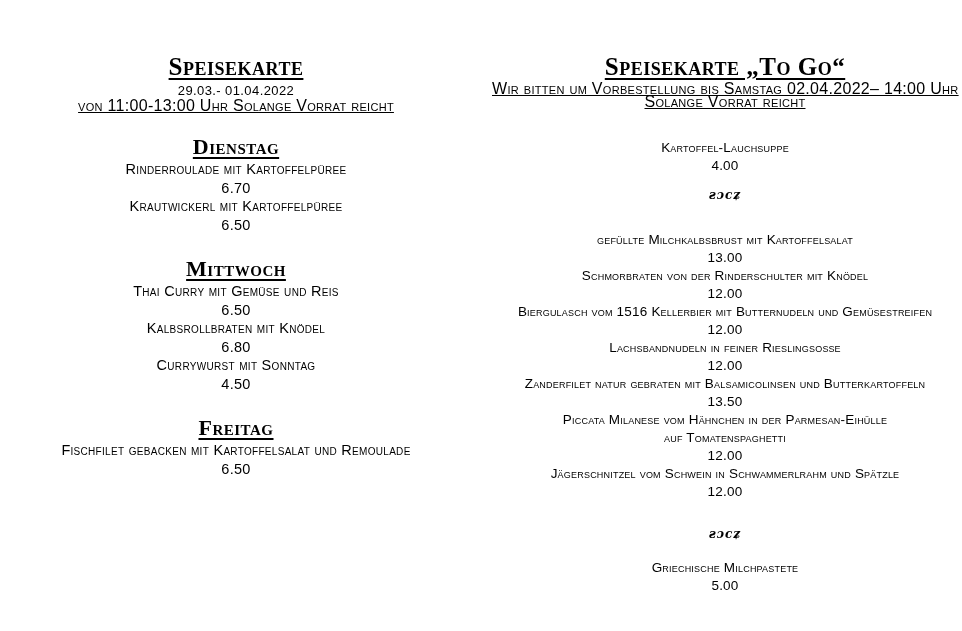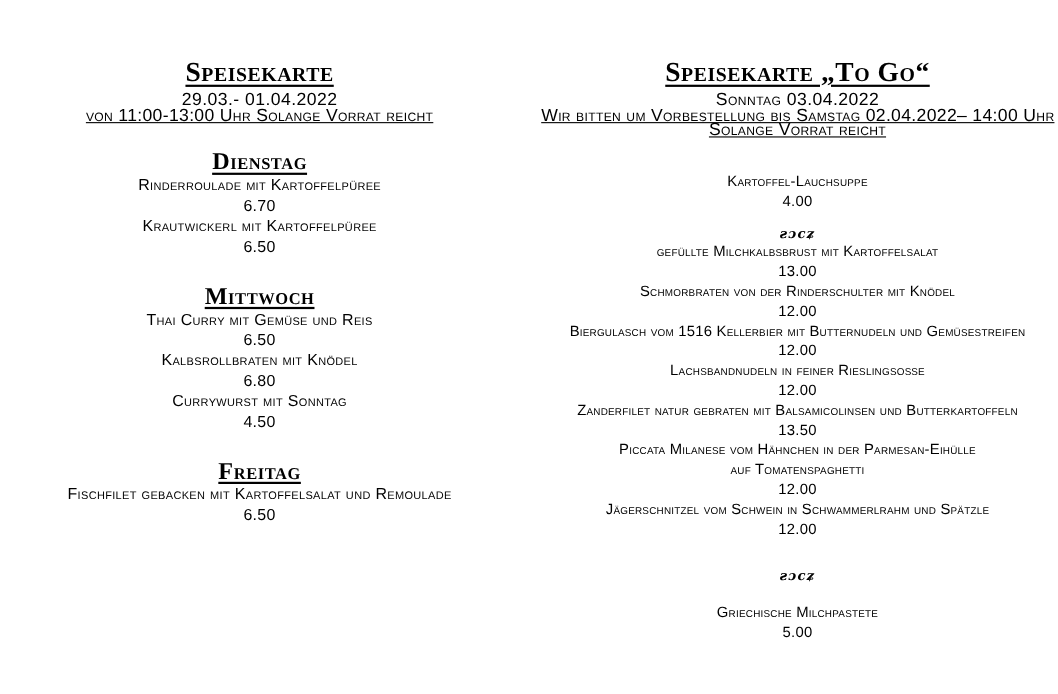--- a/index.html
+++ b/index.html
@@ -38,21 +38,21 @@
     font-size: 25px;
     line-height: 30px;
     letter-spacing: 0.5px;
     margin: 52px 0 0 0;
     text-decoration: underline;
     text-decoration-thickness: 2px;
     text-underline-offset: 3px;
     white-space: nowrap;
   }
   .date-line {
-    font-size: 16px;
+    font-size: 13px;
     line-height: 17px;
     letter-spacing: 0.4px;
     white-space: nowrap;
   }
   .note-line {
     font-size: 16px;
     line-height: 13px;
     letter-spacing: 0.3px;
     white-space: nowrap;
     text-decoration: underline;
@@ -91,21 +91,21 @@
     font-family: "DejaVu Serif", serif;
     font-style: italic;
     font-weight: bold;
     font-size: 12px;
     line-height: 15px;
     letter-spacing: 1px;
     font-variant: normal;
   }
   .ornament-1 { margin-top: 13px; }
   .ornament-2 { margin-top: 26px; }
-  .mains-block { }
+  .mains-block { margin-top: 28px; }
   .dessert-block { margin-top: 17px; }
 </style>
 </head>
 <body>
 
 <div class="page">
 
   <div class="col col-left">
     <h1 class="menu-title">Speisekarte</h1>
     <div class="date-line">29.03.- 01.04.2022</div>
@@ -126,21 +126,20 @@
     <div class="dish-name">Currywurst mit Sonntag</div>
     <div class="dish-price">4.50</div>
 
     <h2 class="day-heading">Freitag</h2>
     <div class="dish-name">Fischfilet gebacken mit Kartoffelsalat und Remoulade</div>
     <div class="dish-price">6.50</div>
   </div>
 
   <div class="col col-right">
     <h1 class="menu-title">Speisekarte „To Go“</h1>
-    <div class="date-line">Sonntag 03.04.2022</div>
     <div class="note-line">Wir bitten um Vorbestellung bis Samstag 02.04.2022– 14:00 Uhr</div>
     <div class="note-line">Solange Vorrat reicht</div>
 
     <div class="starter-block">
       <div class="dish-name">Kartoffel-Lauchsuppe</div>
       <div class="dish-price">4.00</div>
     </div>
 
     <div class="ornament ornament-1">ƨɔcʑ</div>
 

